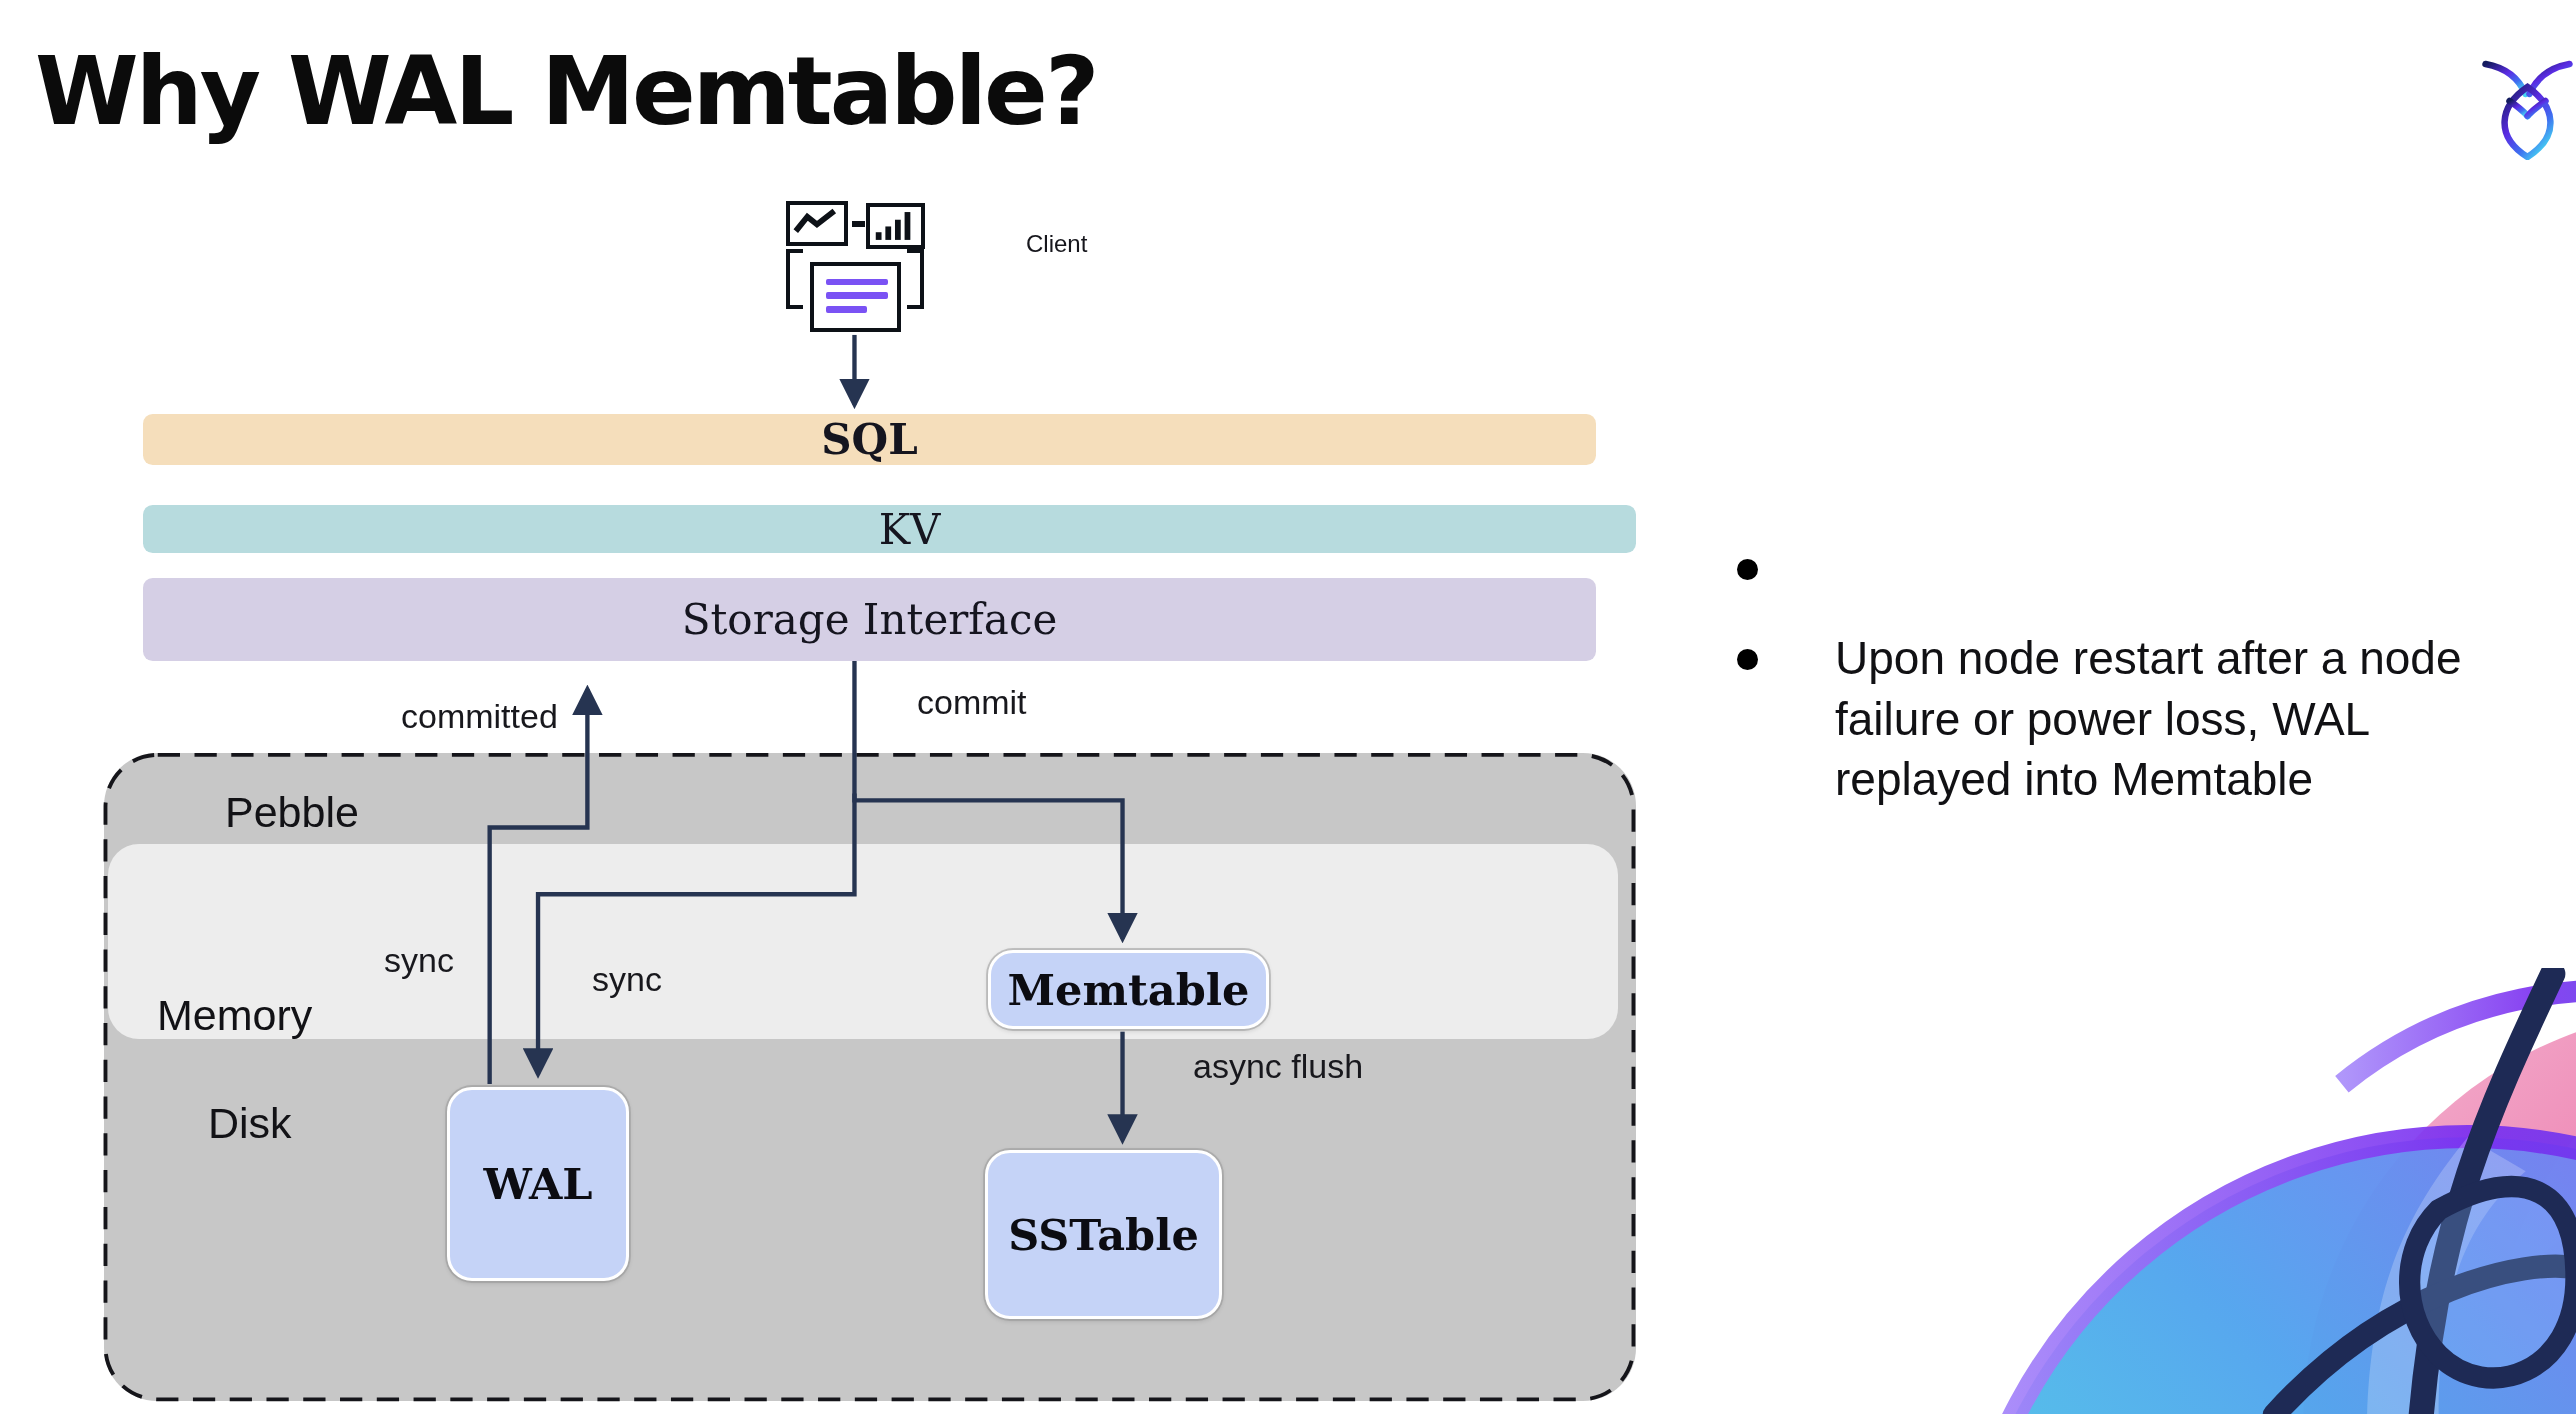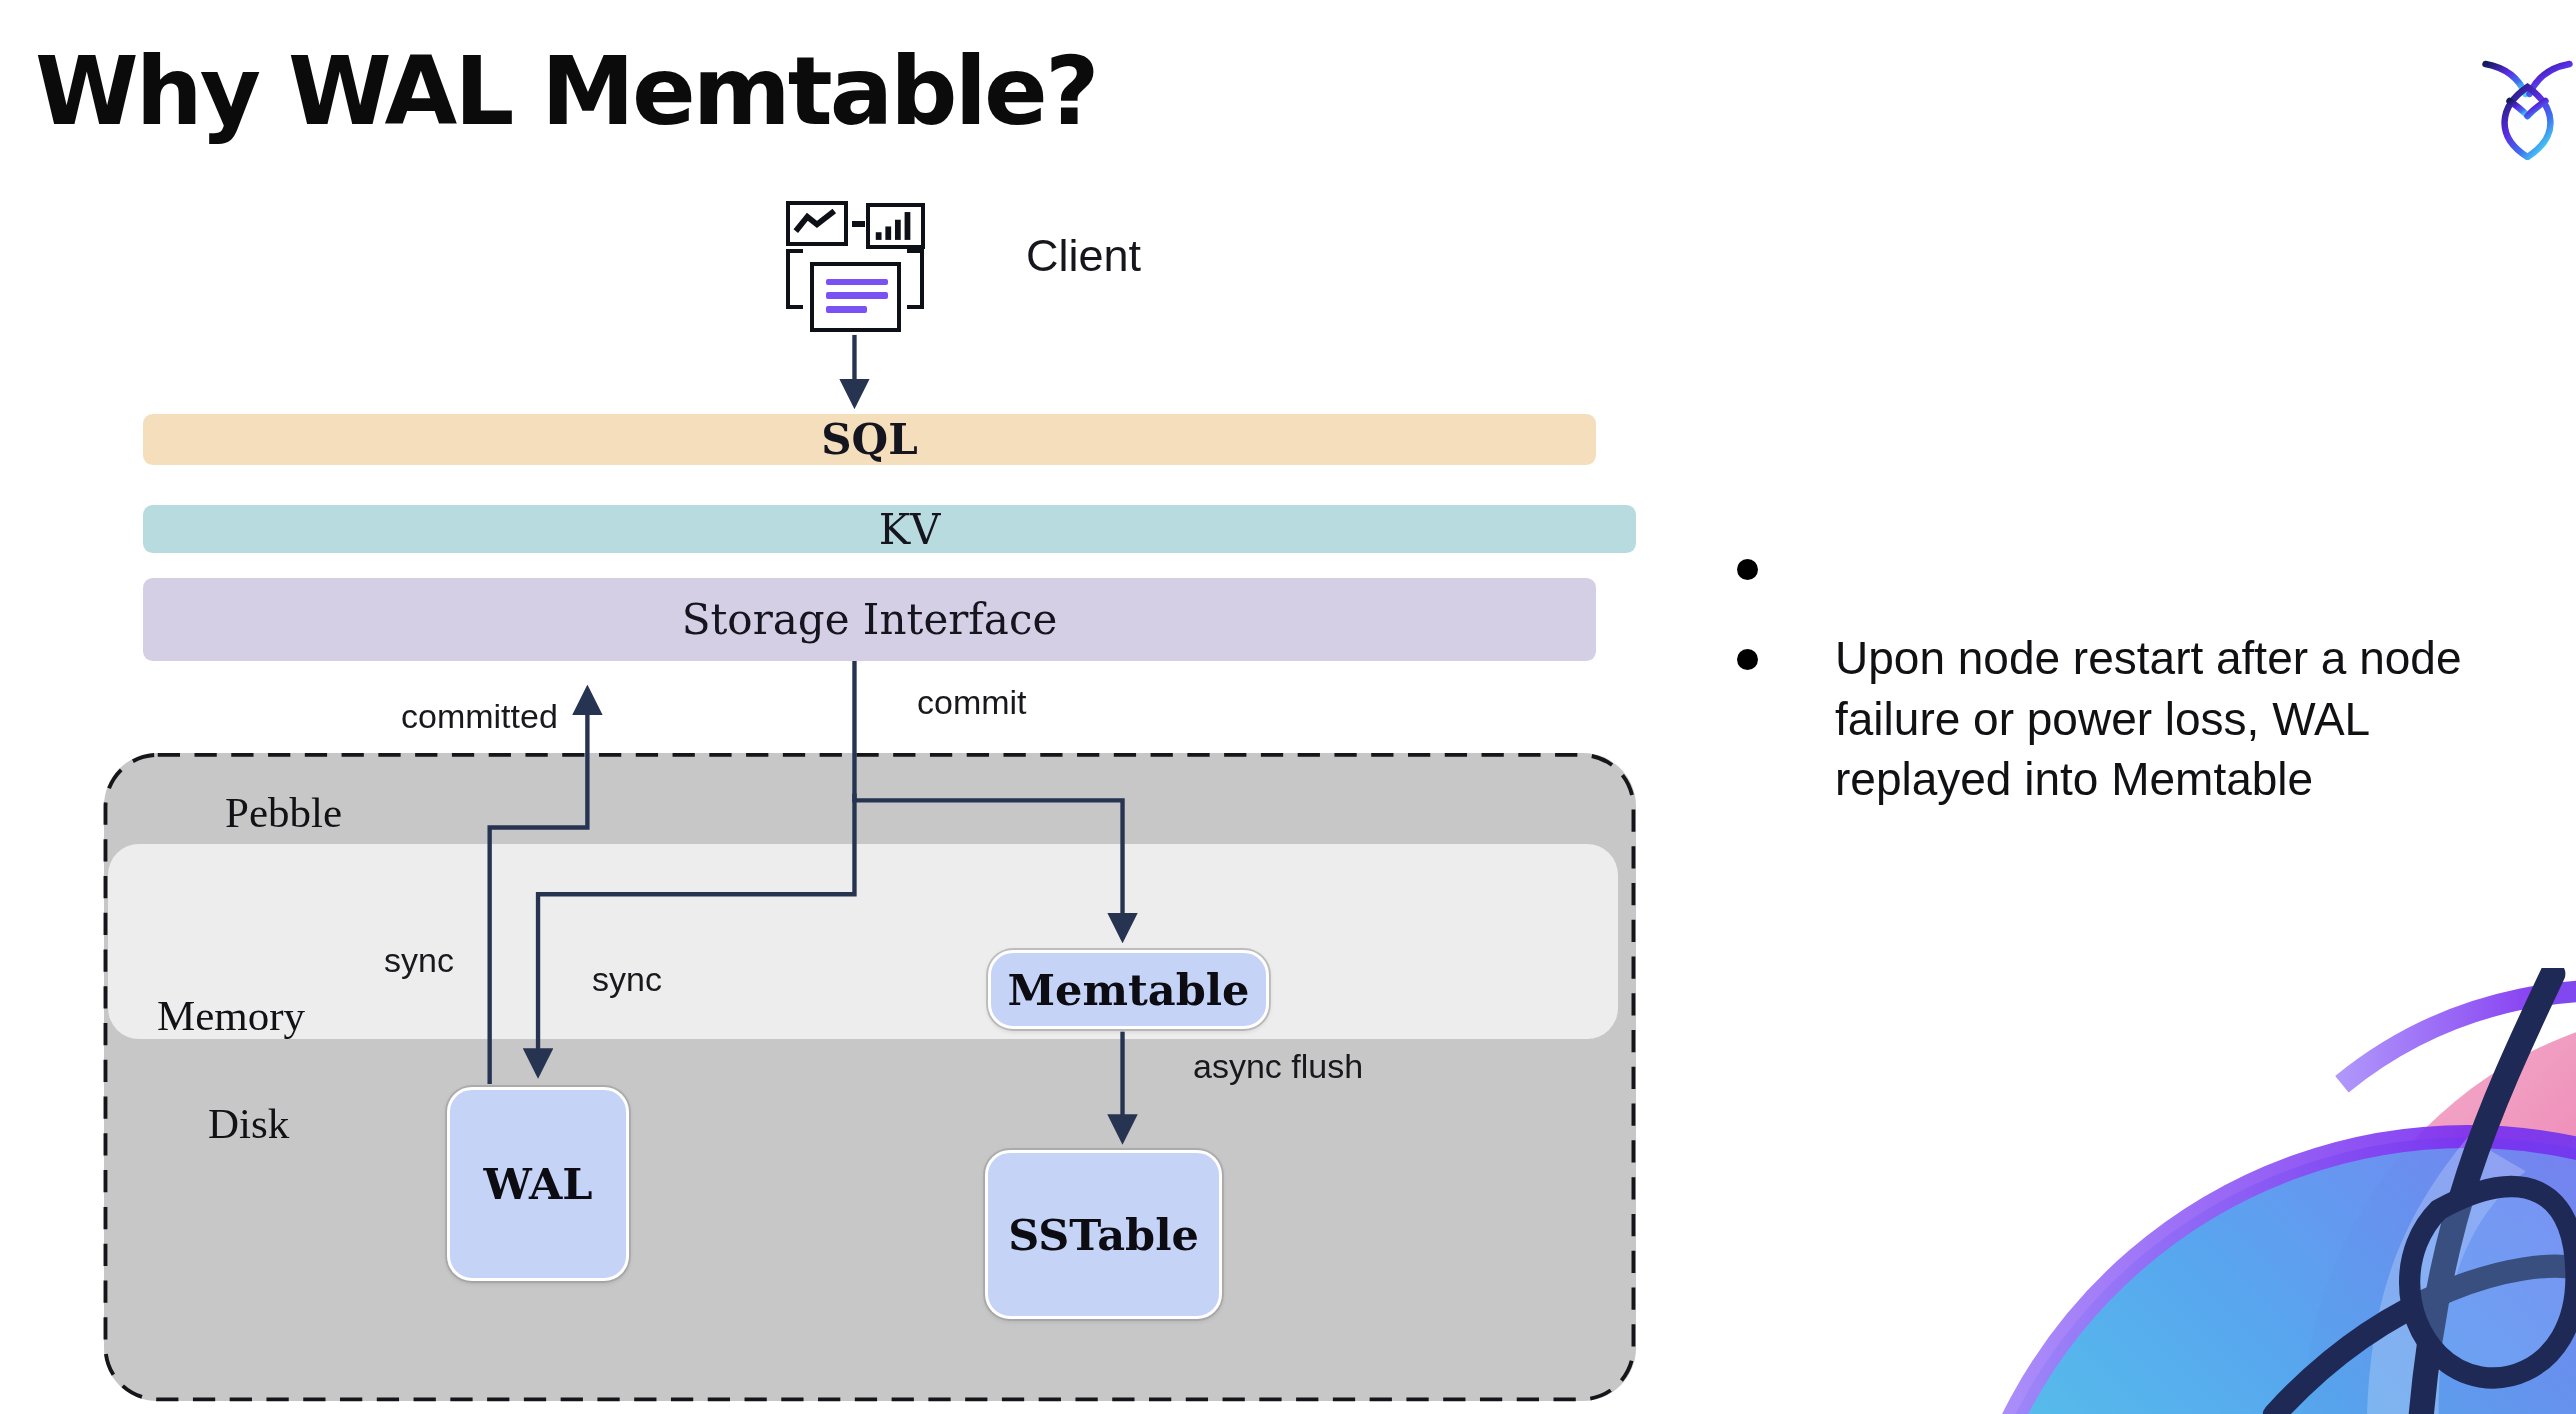--- a/index.html
+++ b/index.html
@@ -17,36 +17,36 @@
   .chart-bar-rect{left:82px;top:6.8px;width:59px;height:46px;}
   .icon-dash{position:absolute;left:68px;top:25px;width:12.6px;height:5.8px;background:#0d1117;}
   .bracket{position:absolute;width:17.4px;height:60px;box-sizing:border-box;}
   .bracket-left{left:1.9px;top:53px;border-left:4.8px solid #0d1117;border-top:4.8px solid #0d1117;border-bottom:4.8px solid #0d1117;}
   .bracket-right{left:123px;top:53px;border-right:4.8px solid #0d1117;border-top:4.8px solid #0d1117;border-bottom:4.8px solid #0d1117;}
   .doc-rect{position:absolute;left:26px;top:66px;width:91px;height:70px;border:4.8px solid #0d1117;background:#fff;box-sizing:border-box;}
   .doc-line{position:absolute;left:11.6px;height:6.8px;background:#7a52f4;border-radius:1.9px;}
   .doc-line.l1{top:12.6px;width:62px;}
   .doc-line.l2{top:26px;width:62px;}
   .doc-line.l3{top:40px;width:41px;}
-  .client-label{position:absolute;left:1026px;top:230px;font-size:45px;color:#16161c;}
+  .client-label{position:absolute;left:1026px;top:230px;font-size:24px;color:#16161c;}
 
   
   .layer{position:absolute;left:143px;width:1453px;border-radius:9.7px;display:flex;
          align-items:center;justify-content:center;font-family:"DejaVu Serif",serif;
          font-size:42px;color:#15151f;}
   .layer-sql{top:414px;height:51px;background:#f5debb;font-weight:bold;}
   .layer-kv{top:505px;height:48px;background:#b7dbde;padding-left:40px;}
   .layer-storage{top:578px;height:83px;background:#d5cfe5;}
 
   
   .pebble-box{position:absolute;left:104px;top:753px;width:1532px;height:648px;
               background:#c7c7c7;border-radius:53px;}
   .memory-strip{position:absolute;left:108px;top:844px;width:1510px;height:195px;
                 background:#ededed;border-radius:31px;}
-  .serif-label{position:absolute;font-family:Liberation Serif, serif;font-size:43px;color:#121216;}
+  .serif-label{position:absolute;font-family:Liberation Sans, sans-serif;font-size:43px;color:#121216;}
   .pebble-label{left:225px;top:788px;}
   .memory-label{left:157px;top:991px;}
   .disk-label{left:208px;top:1099px;}
 
   
   .node{position:absolute;background:#c5d3f7;border:3.9px solid #ffffff;border-radius:25px;
         box-shadow:0 0 0 1.9px rgba(150,150,150,.5),0 1.9px 5.8px rgba(0,0,0,.15);
         display:flex;align-items:center;justify-content:center;
         font-family:"DejaVu Serif",serif;font-weight:700;font-size:43px;color:#0c0c12;box-sizing:border-box;}
   .node-wal{left:447px;top:1087px;width:182px;height:194px;}

